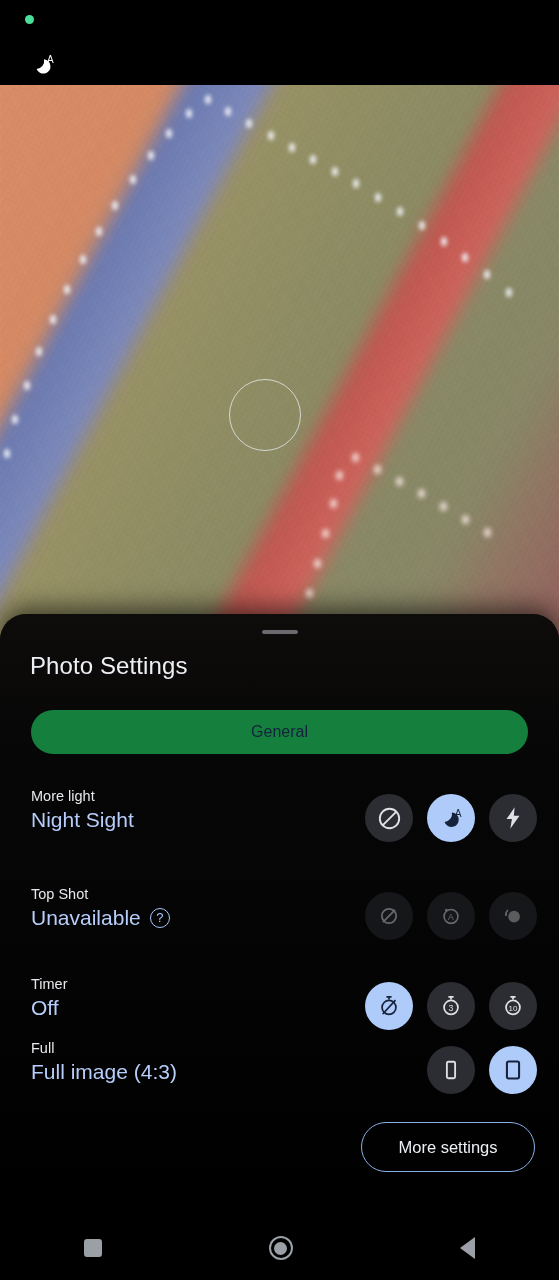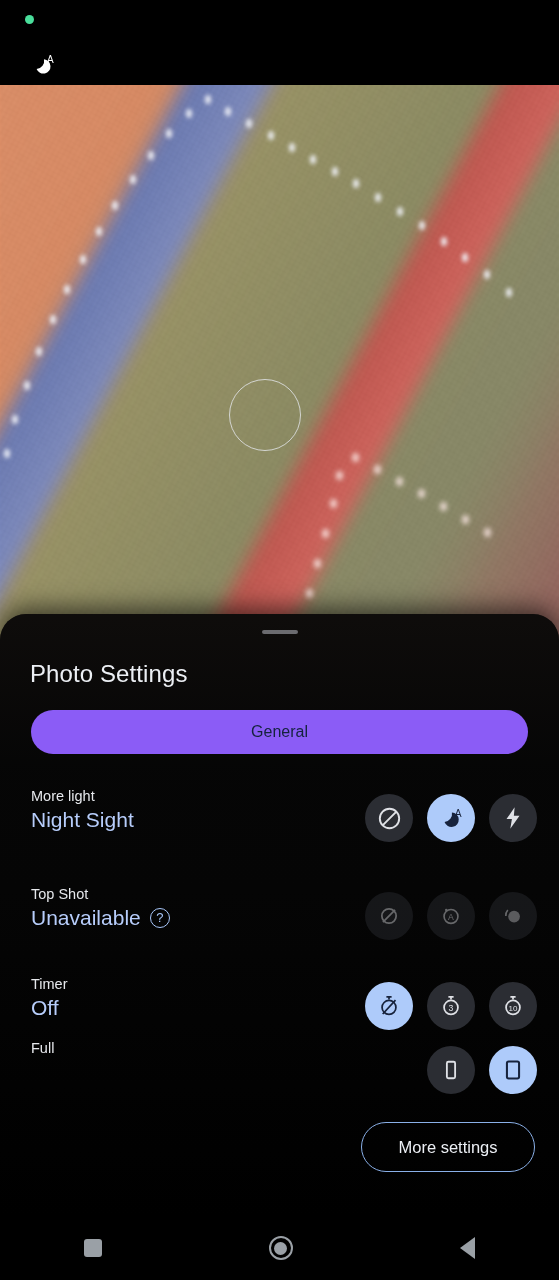--- a/index.html
+++ b/index.html
@@ -150,35 +150,35 @@
   .sheet-veil { position: absolute; inset: 0; border-radius: 26px 26px 0 0;
     background: linear-gradient(180deg, rgba(18,14,12,.55) 0%, rgba(5,5,5,.88) 26%, #050505 46%, #000 100%); }
   .sheet-body { position: relative; z-index: 2; }
 
   .drag-handle {
     position: absolute; left: 50%; transform: translateX(-50%);
     top: 16px; width: 36px; height: 4px; border-radius: 3px;
     background: #6b6b6f;
   }
   .sheet-title {
-    position: absolute; left: 30px; top: 46px;
+    position: absolute; left: 30px; top: 38px;
     font-size: 24px; color: #eceff4; letter-spacing: .1px;
   }
 
   .segmented {
     position: absolute; left: 31px; top: 96px;
     width: 497px; height: 44px;
     display: flex; gap: 5px;
   }
   .seg {
     flex: 1; border-radius: 22px;
     display: flex; align-items: center; justify-content: center;
     font-size: 16px;
   }
-  .seg.active { background: #8b5cf6; color: #14223d; }
+  .seg.active { background: #15803d; color: #14223d; }
   .seg.inactive { background: #34353a; color: #e3e4e8; }
 
   
   .row {
     position: absolute; left: 0; width: 559px; height: 80px;
   }
   .row .label {
     position: absolute; left: 31px; top: 6px;
     font-size: 14.5px; color: #e6e8ec;
   }
@@ -440,20 +440,23 @@
               <circle cx="12" cy="13.3" r="6.4"></circle>
               <path d="M9.6 3.6h4.8M12 3.6v2.4"></path>
               <text x="12" y="16.4" font-size="7.4" text-anchor="middle" font-family="Liberation Sans, sans-serif" fill="currentColor" stroke="none">10</text>
             </svg>
           </div>
         </div>
       </div>
 
       <div class="row" style="top:420px">
         <div class="label">Full</div>
+        <div class="value">
+          <span>Full image (4:3)</span>
+        </div>
         <div class="opts">
           <div class="opt">
             <svg width="26" height="26" viewBox="0 0 24 24" fill="none" stroke="currentColor" stroke-width="1.7">
               <rect x="8.2" y="4.4" width="7.6" height="15.2" rx="1.4"></rect>
             </svg>
           </div>
           <div class="opt selected">
             <svg width="26" height="26" viewBox="0 0 24 24" fill="none" stroke="currentColor" stroke-width="1.9">
               <rect x="6.4" y="4.2" width="11.2" height="15.6" rx="1.6"></rect>
             </svg>

